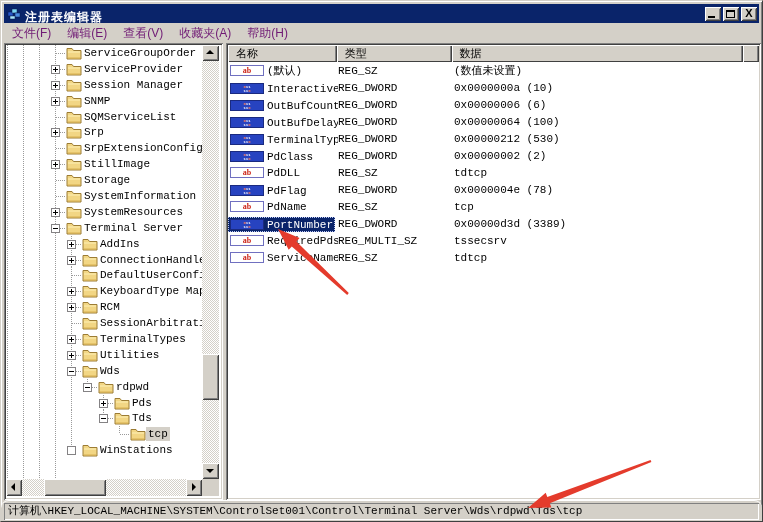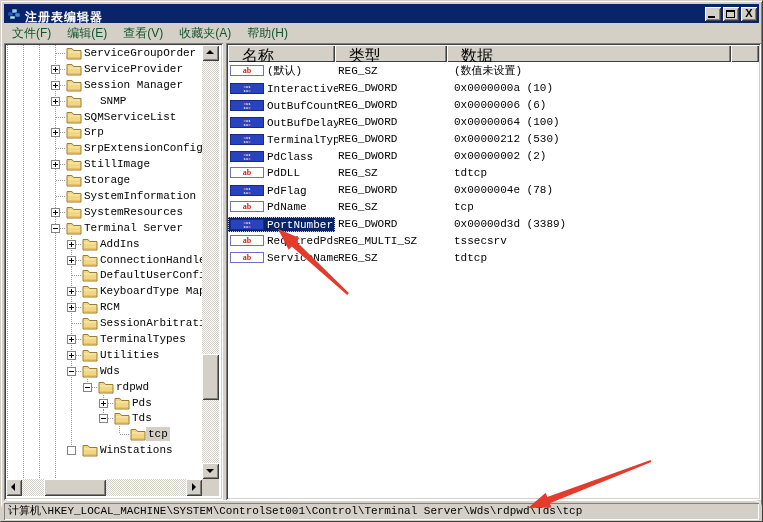--- a/index.html
+++ b/index.html
@@ -14,21 +14,21 @@
   .tb-ic{width:15px;height:15px;margin:0 3px 0 1px;flex:0 0 auto;}
   .tb-title{color:#fff;font-size:12px;font-weight:bold;letter-spacing:1px;line-height:19px;margin-top:8px;}
   .tb-btns{margin-left:auto;display:flex;gap:2px;}
   .tb-btn{width:16px;height:14px;background:#d4d0c8;position:relative;
       box-shadow:inset 1px 1px 0 #fff, inset -1px -1px 0 #404040, inset 2px 2px 0 #d4d0c8, inset -2px -2px 0 #808080;}
   .g-min{position:absolute;left:3px;bottom:3px;width:7px;height:2px;background:#000;}
   .g-max{position:absolute;left:3px;top:3px;width:9px;height:8px;border:1px solid #000;border-top-width:2px;}
   .g-cls{position:absolute;left:0;top:0;width:100%;height:100%;font:bold 11px/13px "Liberation Sans",sans-serif;text-align:center;color:#000;}
   
   .mb{position:absolute;left:3px;top:23px;right:3px;height:18px;display:flex;align-items:center;}
-  .mi{font-size:12px;padding:2px 8px;color:#14532d;white-space:nowrap;}
+  .mi{font-size:12px;padding:2px 8px;color:#701a75;white-space:nowrap;}
   
   .pane{position:absolute;background:#fff;
       box-shadow:inset 1px 1px 0 #808080, inset -1px -1px 0 #fff, inset 2px 2px 0 #404040, inset -2px -2px 0 #d4d0c8;}
   .tree-pane{left:3px;top:42px;width:219px;height:457px;}
   .list-pane{left:225px;top:42px;width:535px;height:457px;}
   .tree-content{position:absolute;left:2px;top:2px;width:196px;height:434px;overflow:hidden;
       font-family:"Liberation Mono","DejaVu Sans Mono",monospace;font-size:11px;color:#000;}
   .trow{position:relative;height:15.9px;white-space:nowrap;}
   .vline{position:absolute;width:1px;background:repeating-linear-gradient(180deg,#9a9a9a 0,#9a9a9a 1px,transparent 1px,transparent 2px);}
   .hline{position:absolute;height:1px;background:repeating-linear-gradient(90deg,#9a9a9a 0,#9a9a9a 1px,transparent 1px,transparent 2px);}
@@ -42,21 +42,21 @@
   .sb-track{position:absolute;background:#fff;background-image:conic-gradient(#d4d0c8 25%,#fff 0 50%,#d4d0c8 0 75%,#fff 0);background-size:2px 2px;}
   .sb-btn,.sb-thumb{position:absolute;background:#d4d0c8;
       box-shadow:inset 1px 1px 0 #fff, inset -1px -1px 0 #404040, inset 2px 2px 0 #d4d0c8, inset -2px -2px 0 #808080;}
   .tri{position:absolute;width:0;height:0;}
   .tri.up{left:4px;top:5px;border-left:4px solid transparent;border-right:4px solid transparent;border-bottom:4px solid #000;}
   .tri.down{left:4px;top:6px;border-left:4px solid transparent;border-right:4px solid transparent;border-top:4px solid #000;}
   .tri.left{left:5px;top:4px;border-top:4px solid transparent;border-bottom:4px solid transparent;border-right:4px solid #000;}
   .tri.right{left:6px;top:4px;border-top:4px solid transparent;border-bottom:4px solid transparent;border-left:4px solid #000;}
   
   .lheader{position:absolute;left:2px;top:2px;right:2px;height:17px;display:flex;background:#d4d0c8;}
-  .hcell{height:17px;background:#d4d0c8;font-size:16px;padding:1px 14px;color:#000;
+  .hcell{height:17px;background:#d4d0c8;font-size:11px;padding:1px 8px;color:#000;
       box-shadow:inset 1px 1px 0 #fff, inset -1px -1px 0 #404040, inset -2px 1px 0 #808080;overflow:hidden;white-space:nowrap;}
   .lrows{position:absolute;left:2px;top:19px;right:2px;bottom:2px;overflow:hidden;
       font-family:"Liberation Mono","DejaVu Sans Mono",monospace;font-size:11px;color:#000;}
   .lrow{display:flex;height:17px;align-items:center;white-space:nowrap;}
   .lcell{overflow:hidden;flex:0 0 auto;padding-right:4px;}
   .nwrap{display:inline-flex;align-items:center;gap:3px;height:15px;padding:0 2px;}
   .lrow.sel .nwrap{background:#0a246a;color:#fff;outline:1px dotted #bcc8f4;outline-offset:-1px;}
   .ic{display:inline-flex;flex:0 0 auto;width:34px;height:11px;align-items:center;justify-content:center;}
   .ic-ab{background:#fff;border:1px solid #7070c0;color:#cc2418;font:bold 8px/8px "Liberation Serif",serif;}
   .ic-dw{background:#2743c0;border:1px solid #1a2a80;color:#fff;flex-direction:column;}
@@ -149,21 +149,21 @@
           <div class="hline" style="left:50px;top:8px;width:10px;"></div>
           <div class="exp plus" style="left:45px;top:4px;">
             <i></i>
             <b></b>
           </div>
           <span class="fold" style="left:60px;top:2px;"><svg width="16" height="13" viewBox="0 0 16 13">
               <path d="M1 3 L1 1.5 L6 1.5 L7.5 3.5 L15 3.5 L15 12 L1 12 Z" fill="#f2d684" stroke="#9c7c34" stroke-width="1"></path>
               <path d="M2 5 L14 5" stroke="#fdf0b6" stroke-width="1"></path>
               <path d="M2 11 L14 11" stroke="#d8b050" stroke-width="1"></path>
             </svg></span>
-          <span class="tlabel" style="left:92px;">SNMP</span>
+          <span class="tlabel" style="left:76px;">SNMP</span>
         </div>
         <div class="trow">
           <div class="hline" style="left:50px;top:8px;width:10px;"></div>
           <span class="fold" style="left:60px;top:2px;"><svg width="16" height="13" viewBox="0 0 16 13">
               <path d="M1 3 L1 1.5 L6 1.5 L7.5 3.5 L15 3.5 L15 12 L1 12 Z" fill="#f2d684" stroke="#9c7c34" stroke-width="1"></path>
               <path d="M2 5 L14 5" stroke="#fdf0b6" stroke-width="1"></path>
               <path d="M2 11 L14 11" stroke="#d8b050" stroke-width="1"></path>
             </svg></span>
           <span class="tlabel" style="left:76px;">SQMServiceList</span>
         </div>

